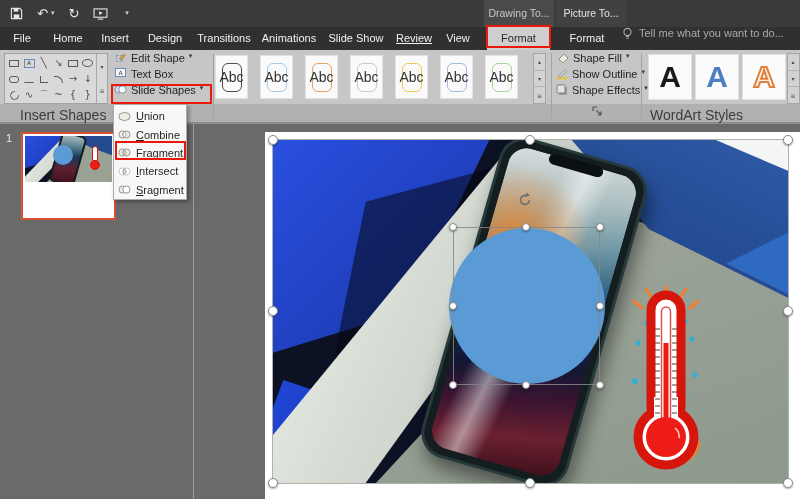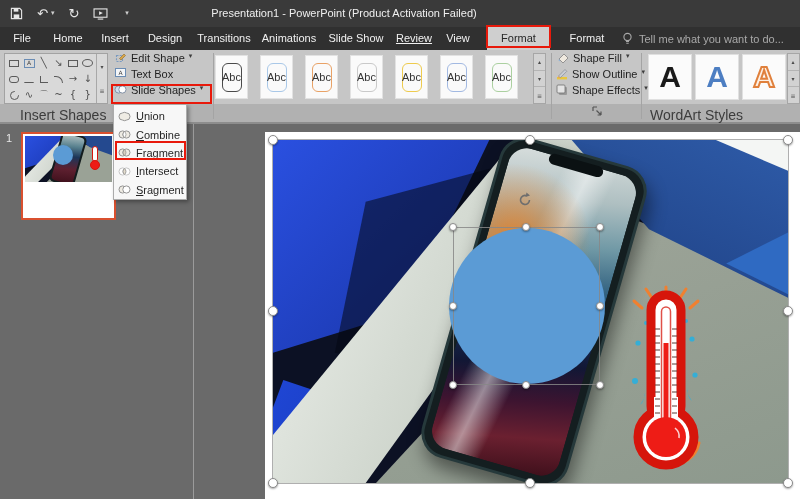--- a/index.html
+++ b/index.html
@@ -16,21 +16,21 @@
   .qat .caret { font-size:7px; color:#cfcfcf; margin-left:3px; }
   .title-text { left:204px; top:0; width:280px; height:27px; line-height:27px; text-align:center; color:#efefef; font-size:11px; white-space:nowrap; }
   .ctx-head { top:0; height:27px; line-height:27px; text-align:center; font-size:10.5px; }
   .ctx-draw { left:484px; width:70px; background:#4a4a4a; color:#c9c9c9; }
   .ctx-pic  { left:556px; width:70px; background:#414141; color:#e4e4e4; }
 
   
   .menubar { left:0; top:27px; width:800px; height:23px; background:#303030; }
   .tab { position:absolute; top:0; height:23px; line-height:23px; text-align:center; color:#f1f1f1; font-size:11px; cursor:default; }
   .tab-active { background:#cfcfcf; color:#272727; }
-  .tellme { position:absolute; left:622px; top:0; height:23px; display:flex; align-items:center; gap:6px; color:#a9a9a9; font-size:11px; white-space:nowrap; }
+  .tellme { position:absolute; left:622px; top:0; height:23px; display:flex; align-items:flex-start; gap:6px; color:#a9a9a9; font-size:11px; white-space:nowrap; }
 
   
   .ribbon { left:0; top:50px; width:800px; height:74px; background:#c6c6c6; border-bottom:2px solid #8d8d8d; }
   .label-strip { left:0; top:54px; width:800px; height:18px; background:#b1b1b1; }
   .grp-label { position:absolute; top:57px; font-size:14px; color:#3c3c3c; text-align:left; }
   .vsep { position:absolute; top:3px; width:1px; height:66px; background:#a4a4a4; }
 
   .shape-gallery { left:4px; top:3px; width:104px; height:51px; background:#d9d9d9; border:1px solid #a2a2a2; }
   .sg-row { position:absolute; left:2px; width:88px; height:16px; display:flex; align-items:center; }
   .sg-cell { width:15px; height:16px; display:flex; align-items:center; justify-content:center; color:#4e4e4e; font-size:10px; line-height:1; }
@@ -47,21 +47,21 @@
   .sg-strip .glyph { font-size:6px; }
 
   .cmd-stack { left:114px; top:2px; width:98px; }
   .cmd { display:flex; align-items:flex-start; gap:4px; height:16px; font-size:11px; color:#1f1f1f; white-space:nowrap; cursor:default; }
   .cmd .caret { font-size:7px; color:#3c3c3c; }
   .cmd .cicon { width:13px; display:flex; justify-content:center; }
   .tb-icon { width:11px; height:9px; border:1px solid #6a8cb4; background:#f4f6f8; font-size:6px; color:#444; display:flex; align-items:center; justify-content:center; }
 
   .tiles { left:215px; top:5px; display:flex; gap:12px; }
   .tile { width:33px; height:44px; background:#fafafa; border:1px solid #e2e2e2; display:flex; align-items:center; justify-content:center; }
-  .tile-inner { width:20px; height:29px; border-radius:6px; display:flex; align-items:center; justify-content:center; font-size:11px; color:#333; border:1.5px solid; }
+  .tile-inner { width:20px; height:29px; border-radius:6px; display:flex; align-items:center; justify-content:center; font-size:14px; color:#333; border:1.5px solid; }
   .t0 { border-color:#4a4a4a; } .t1 { border-color:#a9c8e8; } .t2 { border-color:#e9a266; }
   .t3 { border-color:#c9c9c9; } .t4 { border-color:#eecb4d; } .t5 { border-color:#a2b9e2; } .t6 { border-color:#abd0a0; }
 
   .scroll-strip { top:3px; width:13px; height:51px; background:#d2d2d2; border:1px solid #a6a6a6; display:flex; flex-direction:column; }
   .scroll-strip div { flex:1; display:flex; align-items:center; justify-content:center; font-size:6px; color:#4a4a4a; border-bottom:1px solid #b4b4b4; }
   .scroll-strip div:last-child { border-bottom:none; }
 
   .fx-stack { left:556px; top:2px; width:84px; }
   .launcher { left:592px; top:56px; width:11px; height:11px; }
   .launcher svg { display:block; }
@@ -152,21 +152,22 @@
         <svg width="15" height="12" viewBox="0 0 16 13">
             <rect x="1" y="1" width="14" height="9" fill="none" stroke="#e6e6e6" stroke-width="1.2"></rect>
             <path d="M6.5 3.5 L10.5 5.5 L6.5 7.5 z" fill="#e6e6e6"></path>
             <path d="M5 12 h6" stroke="#e6e6e6" stroke-width="1.2"></path>
           </svg>
       </span>
       <span class="qbtn">
         <span class="caret glyph">▾</span>
       </span>
     </div>
-    <div class="abs title-text">Presentation1 - PowerPoint (Product Activation Failed)</div>
+    <div class="abs ctx-head ctx-draw">Drawing To...</div>
+    <div class="abs ctx-head ctx-pic">Picture To...</div>
   </div>
 
   <div class="abs menubar">
     <div class="tab" style="left:0;width:44px;">File</div>
     <div class="tab" style="left:44px;width:48px;">Home</div>
     <div class="tab" style="left:92px;width:46px;">Insert</div>
     <div class="tab" style="left:138px;width:54px;">Design</div>
     <div class="tab" style="left:192px;width:64px;">Transitions</div>
     <div class="tab" style="left:256px;width:66px;">Animations</div>
     <div class="tab" style="left:322px;width:68px;">Slide Show</div>

